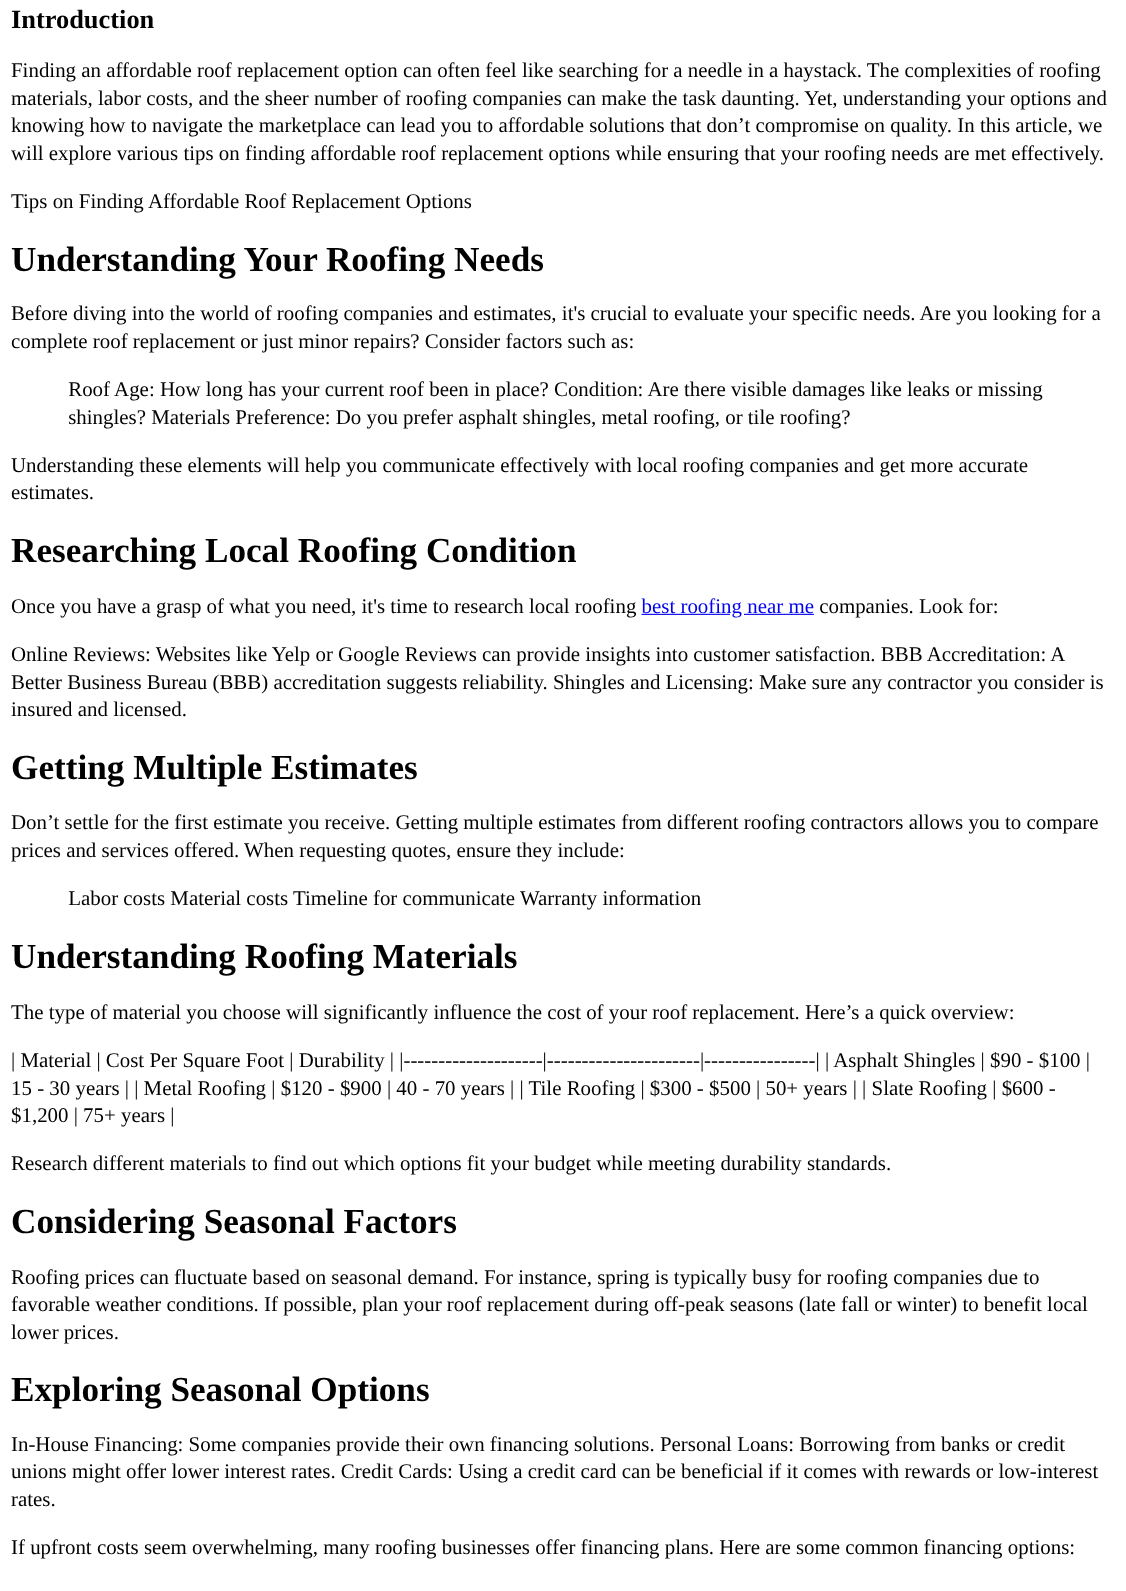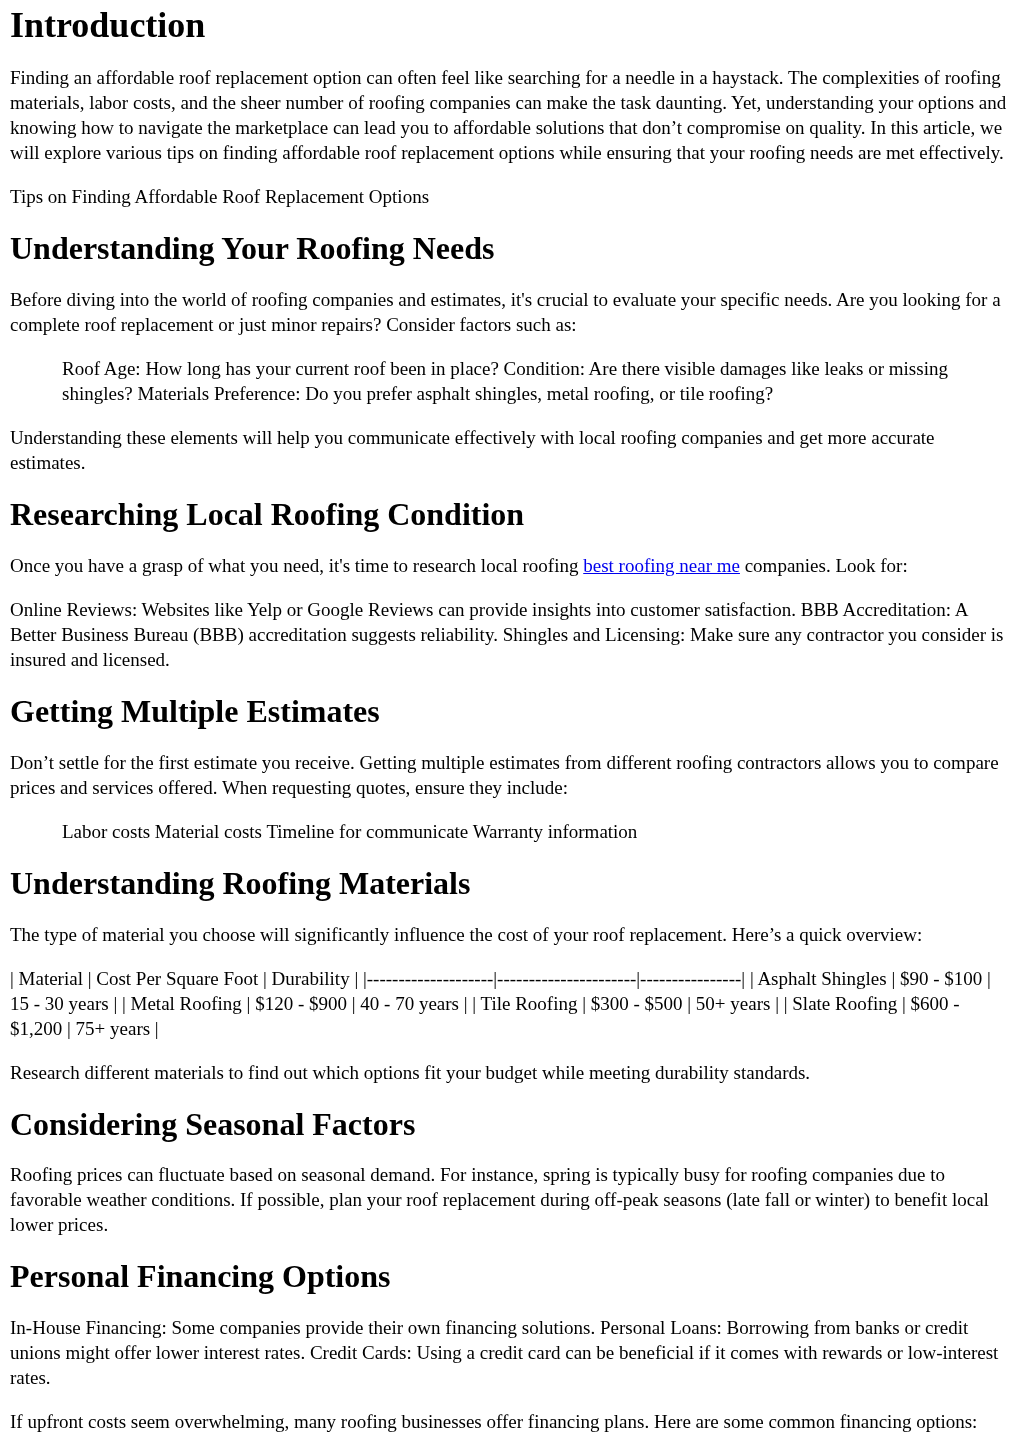--- a/index.html
+++ b/index.html
@@ -11,21 +11,21 @@
     width: 1024px;
     min-height: 1446px;
     box-sizing: border-box;
     padding: 0 10px 30px 10px;
     background: var(--bg-color, #FFFFFF);
     color: var(--text-color, #000000);
     font-family: "Liberation Serif", "DejaVu Serif", serif;
     font-size: 19px;
   }
   h1 {
-    font-size: 36px;
+    font-size: 24px;
     font-weight: bold;
     line-height: 1.15;
     margin: 5px 0 16px 0;
   }
   h2 {
     font-size: 32px;
     font-weight: bold;
     line-height: 1.15;
     margin: 21px 0 20px 0;
   }
@@ -67,17 +67,17 @@
   <blockquote>Labor costs Material costs Timeline for communicate Warranty information</blockquote>
 
   <h2>Understanding Roofing Materials</h2>
   <p>The type of material you choose will significantly influence the cost of your roof replacement. Here’s a quick overview:</p>
   <p>| Material | Cost Per Square Foot | Durability | |--------------------|----------------------|----------------| | Asphalt Shingles | $90 - $100 | 15 - 30 years | | Metal Roofing | $120 - $900 | 40 - 70 years | | Tile Roofing | $300 - $500 | 50+ years | | Slate Roofing | $600 - $1,200 | 75+ years |</p>
   <p>Research different materials to find out which options fit your budget while meeting durability standards.</p>
 
   <h2>Considering Seasonal Factors</h2>
   <p>Roofing prices can fluctuate based on seasonal demand. For instance, spring is typically busy for roofing companies due to favorable weather conditions. If possible, plan your roof replacement during off-peak seasons (late fall or winter) to benefit local lower prices.</p>
 
-  <h2>Personal Financing Options</h2>
+  <h2>Exploring Seasonal Options</h2>
   <p>In-House Financing: Some companies provide their own financing solutions. Personal Loans: Borrowing from banks or credit unions might offer lower interest rates. Credit Cards: Using a credit card can be beneficial if it comes with rewards or low-interest rates.</p>
   <p>If upfront costs seem overwhelming, many roofing businesses offer financing plans. Here are some common financing options:</p>
 
 </div>
 
 </body></html>

